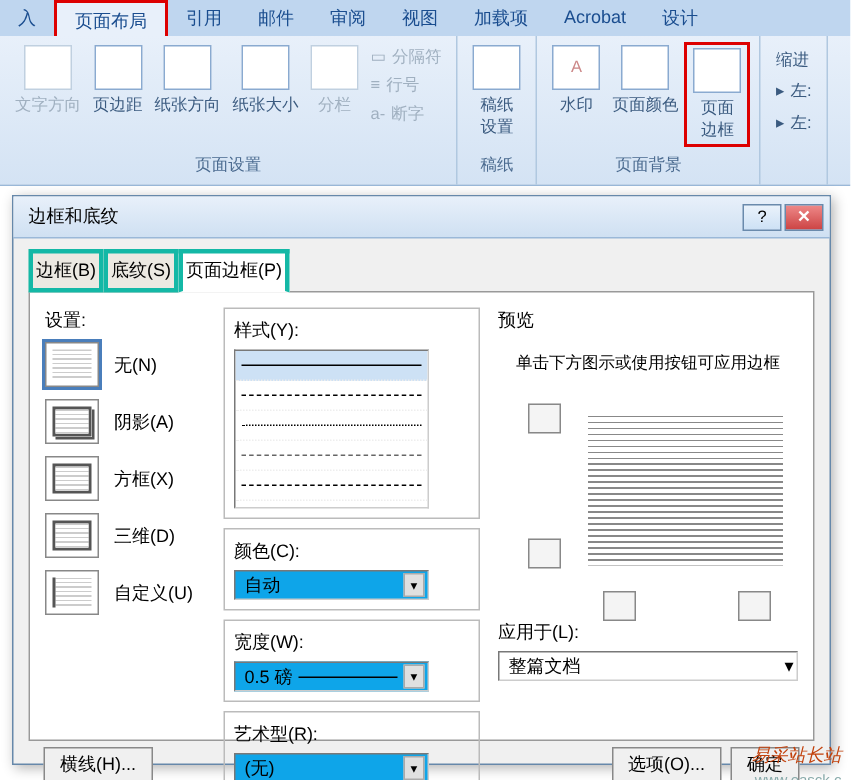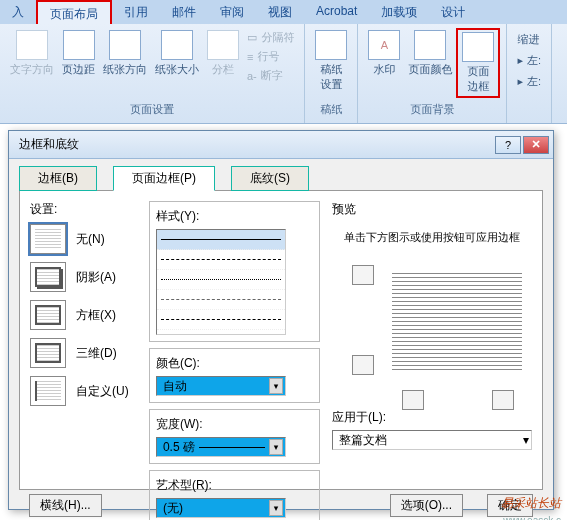--- a/index.html
+++ b/index.html
@@ -26,21 +26,21 @@
 
 .dialog { position: absolute; left: 8px; top: 130px; width: 546px; height: 380px; border: 1px solid #6688aa; background: #f0f0f0; box-shadow: 2px 2px 8px rgba(0,0,0,0.3); }
 .titlebar { height: 28px; background: linear-gradient(#e8f0fa, #cfe0f2); display: flex; align-items: center; padding: 0 4px; font-size: 12px; border-bottom: 1px solid #9ab8d8; }
 .titlebar-title { flex: 1; padding-left: 6px; }
 .titlebar-btns { display: flex; gap: 2px; }
 .tb-btn { width: 26px; height: 18px; border: 1px solid #6a8aac; background: linear-gradient(#eaf2fb,#cde1f5); display: flex; align-items: center; justify-content: center; font-size: 11px; }
 .tb-btn.close { background: linear-gradient(#e88,#c44); color: #fff; font-weight: bold; }
 
 .dialog-body { padding: 6px 10px 10px; }
 .tab-row { display: flex; position: relative; top: 1px; }
-.dlg-tab { border: 1px solid #14b8a6; padding: 3px 18px; font-size: 12px; background: #ece9e2; margin-right: 16px; cursor: pointer; }
+.dlg-tab { border: 3px solid #14b8a6; padding: 3px 2px; font-size: 12px; background: #ece9e2; margin-right: 0; cursor: pointer; }
 .dlg-tab.active { background: #fff; border-bottom: 1px solid #fff; }
 .tab-panel { border: 1px solid #999; background: #fff; height: 300px; padding: 10px; display: flex; gap: 12px; }
 
 
 .col { display: flex; flex-direction: column; }
 .col-label { font-size: 12px; margin-bottom: 6px; }
 .setting-item { display: flex; align-items: center; gap: 10px; margin-bottom: 8px; cursor: pointer; }
 .setting-icon { width: 36px; height: 30px; border: 1px solid #888; background: #fff; display: flex; align-items: center; justify-content: center; }
 .setting-icon.sel { outline: 2px solid #4a7ebb; }
 .setting-icon .inner-lines { width: 26px; height: 20px; background: repeating-linear-gradient(#ccc, #ccc 1px, #fff 1px, #fff 3px); }
@@ -82,22 +82,22 @@
 </head>
 <body>
 
 <div class="ribbon-tabs">
   <div class="ribbon-tab">入</div>
   <div class="ribbon-tab active highlighted">页面布局</div>
   <div class="ribbon-tab">引用</div>
   <div class="ribbon-tab">邮件</div>
   <div class="ribbon-tab">审阅</div>
   <div class="ribbon-tab">视图</div>
+  <div class="ribbon-tab">加载项</div>
   <div class="ribbon-tab">Acrobat</div>
-  <div class="ribbon-tab">加载项</div>
   <div class="ribbon-tab">设计</div>
 </div>
 
 <div class="ribbon">
   <div class="ribbon-group">
     <div class="ribbon-group-body">
       <div class="ribbon-btn disabled">
           <div class="icon"></div>
           <span>文字方向</span>
         </div>
@@ -185,22 +185,22 @@
     <span class="titlebar-title">边框和底纹</span>
     <div class="titlebar-btns">
       <div class="tb-btn">?</div>
       <div class="tb-btn close">✕</div>
     </div>
   </div>
 
   <div class="dialog-body">
     <div class="tab-row">
       <div class="dlg-tab">边框(B)</div>
+      <div class="dlg-tab">底纹(S)</div>
       <div class="dlg-tab active">页面边框(P)</div>
-      <div class="dlg-tab">底纹(S)</div>
     </div>
 
     <div class="tab-panel">
 
       <div class="col" style="width:110px">
         <div class="col-label">设置:</div>
         <div class="setting-item">
           <div class="setting-icon sel">
               <div class="inner-lines"></div>
             </div>
@@ -298,21 +298,21 @@
           <div class="apply-combo">
               <span>整篇文档</span>
               <span class="arrow">▾</span>
             </div>
         </div>
       </div>
     </div>
 
     <div class="dialog-footer">
       <button class="btn">横线(H)...</button>
-      <div style="display:flex;gap:24px">
+      <div style="display:flex;gap:6px">
         <button class="btn">选项(O)...</button>
         <button class="btn">确定</button>
       </div>
     </div>
   </div>
 </div>
 
 <div class="watermark">易采站长站</div>
 <div class="watermark-url">www.easck.c</div>
 

